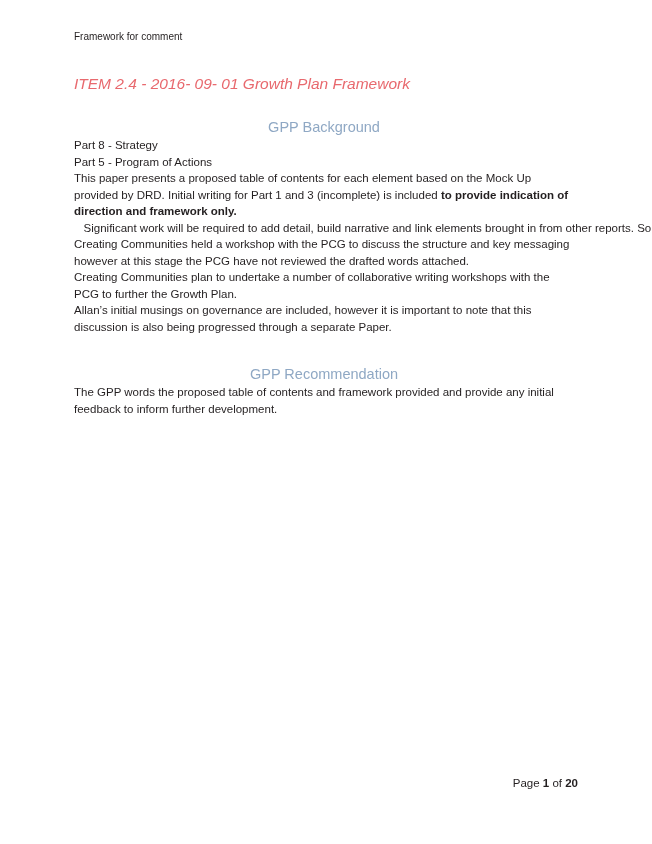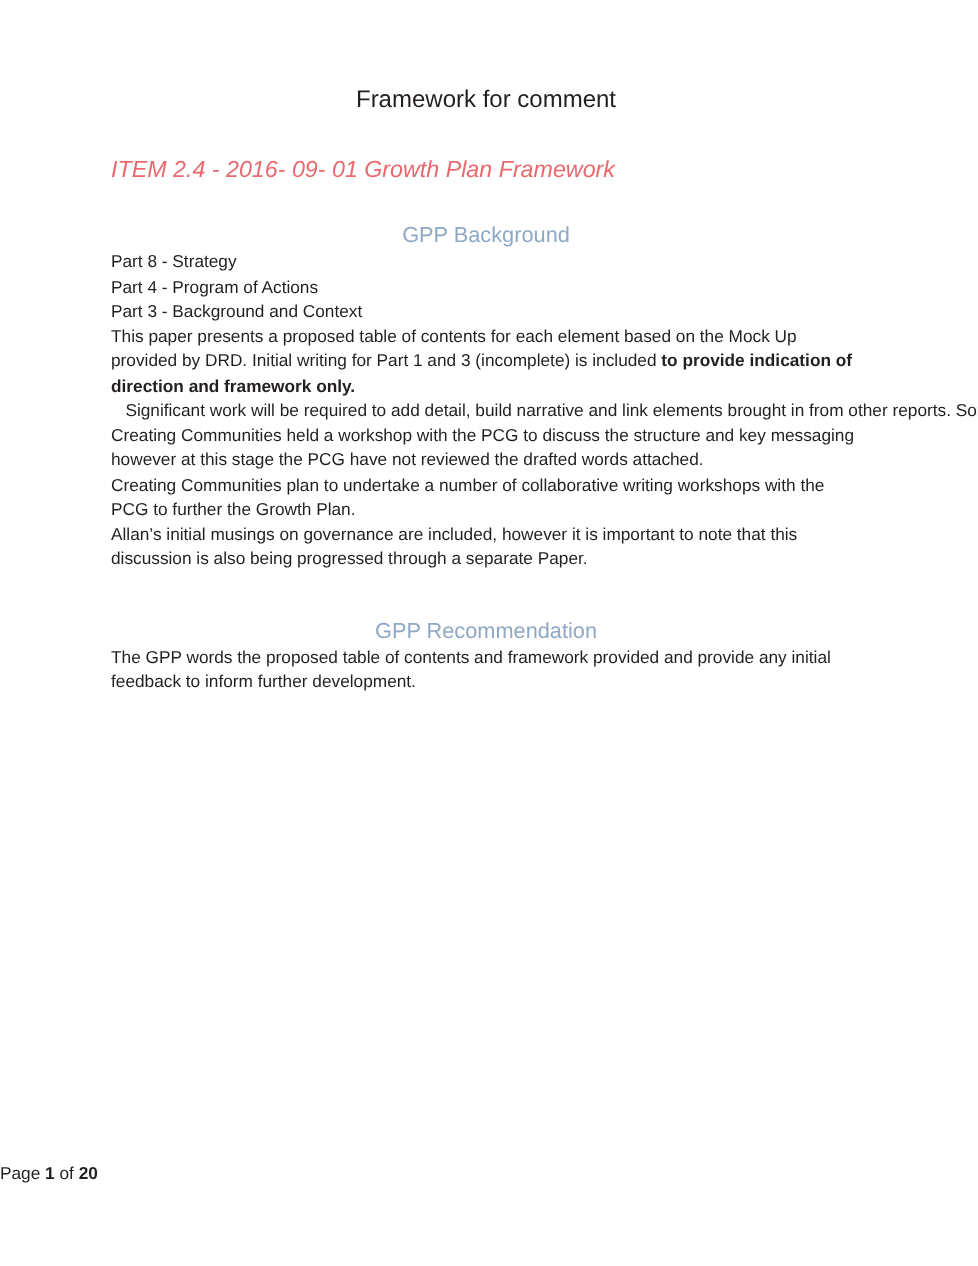--- a/index.html
+++ b/index.html
@@ -25,25 +25,24 @@
   }
   .content {
     position: absolute;
     left: 74px;
     top: 0;
     width: 500px;
   }
 
   
   .doc-header {
-    font-size: 16px;
+    font-size: 10px;
     line-height: 14px;
     color: #231f20;
-    margin-top: 60px;
-    text-align: center;
+    margin-top: 30px;
   }
 
   
   .item-title {
     font-size: 15.5px;
     line-height: 20px;
     color: #e8696e;
     margin-top: 30px;
     white-space: pre;
     font-style: italic;
@@ -90,21 +89,21 @@
   .gap {
     white-space: pre;
   }
 
   
   .doc-footer {
     position: absolute;
     left: 0;
     top: 776px;
     width: 578px;
-    text-align: left;
+    text-align: right;
     font-size: 11.5px;
     line-height: 15px;
     color: #231f20;
   }
   .doc-footer b {
     font-weight: bold;
   }
 </style>
 </head>
 <body>
@@ -114,23 +113,22 @@
 
     <div class="doc-header">Framework for comment</div>
 
     <div class="item-title">ITEM 2.4 - 2016- 09- 01 Growth Plan Framework</div>
 
     <div class="section-heading background">GPP Background</div>
 
 
     <p class="body part-line">Part 8 - Strategy</p>
 
-    <p class="body part-line">Part 4 - Program of Actions</p>
+    <p class="body part-line">Part 5 - Program of Actions</p>
 
-    <p class="body part-line">Part 3 - Background and Context</p>
 
     <p class="body para-block"><span>This paper presents a proposed table of contents for each element based on the Mock Up provided by DRD. Initial writing  for Part 1 and 3 (incomplete) is included </span><b>to provide indication of direction and framework only.</b><span class="gap">   Significant work will be required to add detail, build narrative and link elements brought in from other reports. Some sections are left blank at present.</span></p>
 
     <p class="body para-block">Creating Communities held a workshop with the PCG to discuss the structure and key messaging however at this stage the PCG have not reviewed the drafted words attached.</p>
 
     <p class="body para-block">Creating Communities plan to undertake a number of collaborative writing workshops with the PCG to further the Growth Plan.</p>
 
     <p class="body para-block">Allan’s initial musings on governance are included, however it is important to note that this discussion is also being progressed through a separate Paper.</p>
 
     <div class="section-heading recommendation">GPP Recommendation</div>

